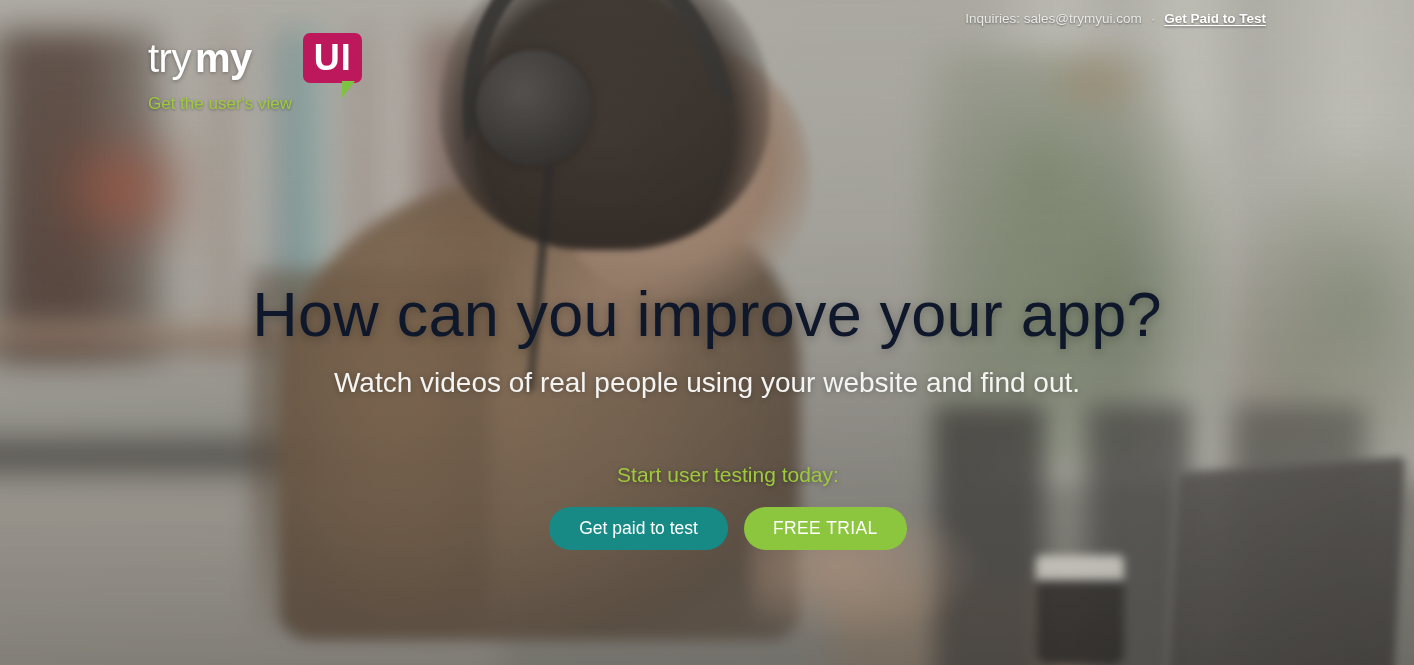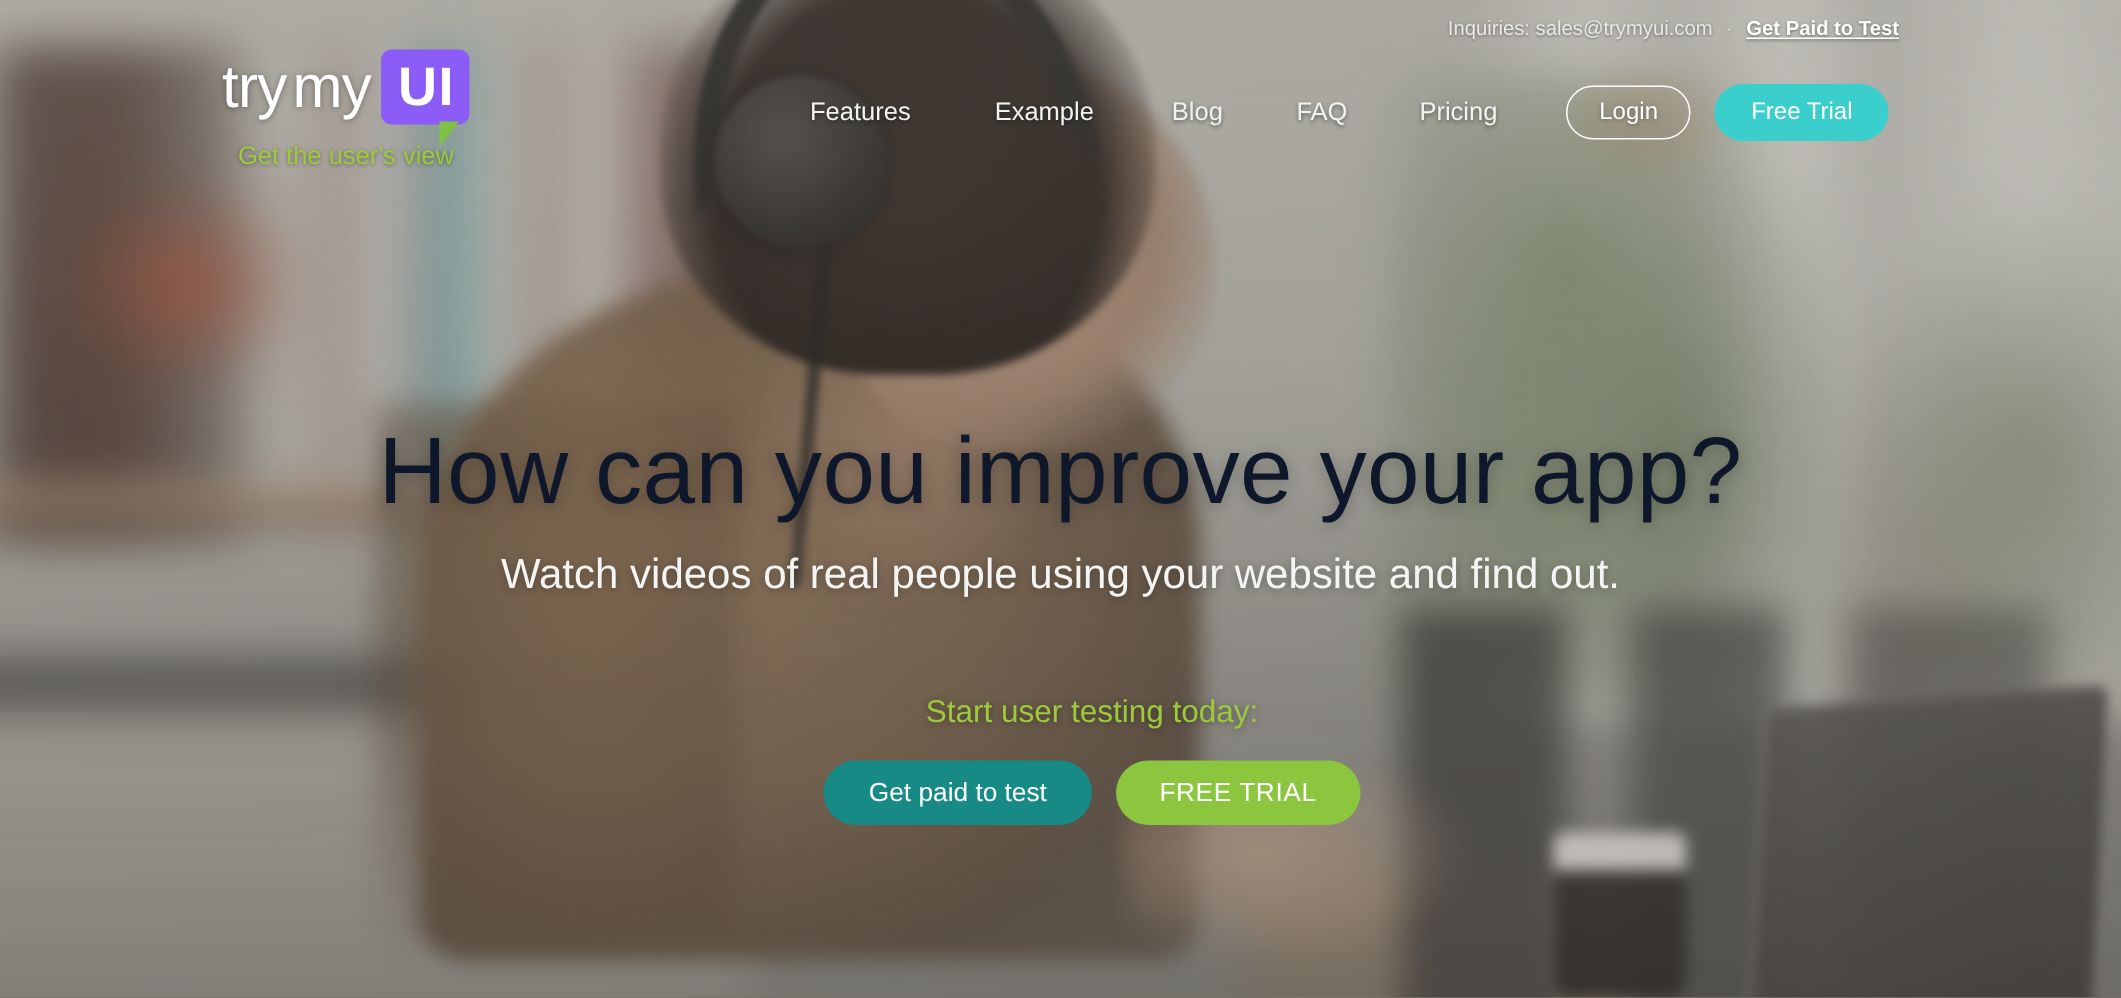--- a/index.html
+++ b/index.html
@@ -261,40 +261,40 @@
   .header {
     position: absolute;
     top: 0; left: 0; right: 0; height: 120px;
     z-index: 5;
   }
 
   .logo-wrap {
     position: absolute;
     left: 148px; top: 36px;
     cursor: pointer;
-    text-align: center;
   }
   .logo-row {
     display: flex; align-items: flex-start; gap: 7px;
     height: 46px;
   }
   .logo-try, .logo-my {
     font-size: 40px;
     color: #ffffff;
     letter-spacing: -.5px;
     line-height: 44px;
     text-shadow: 0 1px 4px rgba(0,0,0,.35);
   }
-  .logo-my { font-weight: normal; margin-left: -3px; }
+  .logo-my { font-weight: bold; margin-left: -3px; }
   .logo-bubble {
     position: relative;
-    background: #8b5cf6;
+    background: #be185d;
     border-radius: 7px;
     padding: 3px 10px 3px 11px;
     margin-top: -3px;
+    margin-left: 44px;
   }
   .logo-bubble span {
     font-size: 36px;
     font-weight: bold;
     color: #ffffff;
     line-height: 44px;
     letter-spacing: 1px;
   }
   .logo-bubble::after {
     content: "";
@@ -466,35 +466,20 @@
       <div class="logo-row">
         <span class="logo-try">try</span>
         <span class="logo-my">my</span>
         <span class="logo-bubble">
           <span>UI</span>
         </span>
       </div>
       <div class="logo-tagline">Get the user's view</div>
     </div>
 
-    <div class="nav">
-      <span class="nav-link">Features</span>
-      <span class="nav-gap-1"></span>
-      <span class="nav-link">Example</span>
-      <span class="nav-gap-2"></span>
-      <span class="nav-link">Blog</span>
-      <span class="nav-gap-3"></span>
-      <span class="nav-link">FAQ</span>
-      <span class="nav-gap-4"></span>
-      <span class="nav-link">Pricing</span>
-      <span class="nav-gap-5"></span>
-      <button class="btn-login">Login</button>
-      <span style="width:16px"></span>
-      <button class="btn-freetrial-top">Free Trial</button>
-    </div>
   </div>
 
   <div class="hero-copy">
     <div class="headline">How can you improve your app?</div>
     <div class="subhead">Watch videos of real people using your website and find out.</div>
   </div>
 
   <div class="cta-block">
     <div class="cta-kicker">Start user testing today:</div>
     <div class="cta-buttons">

